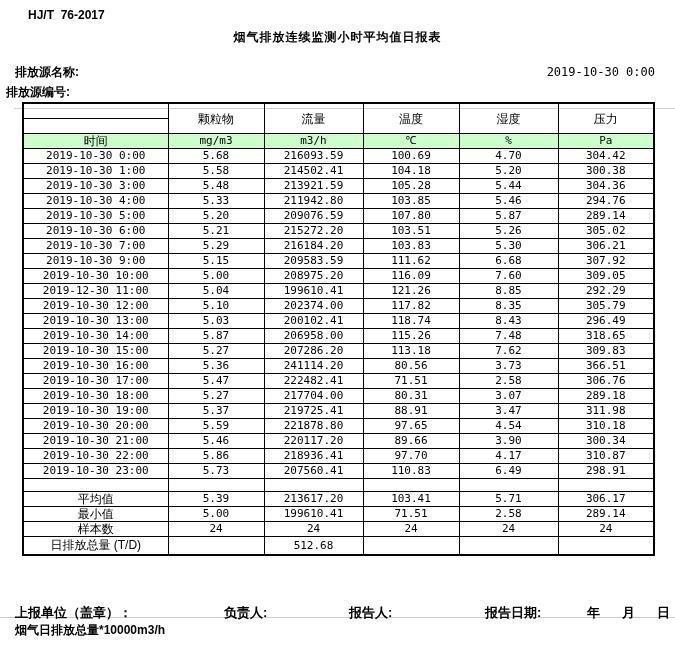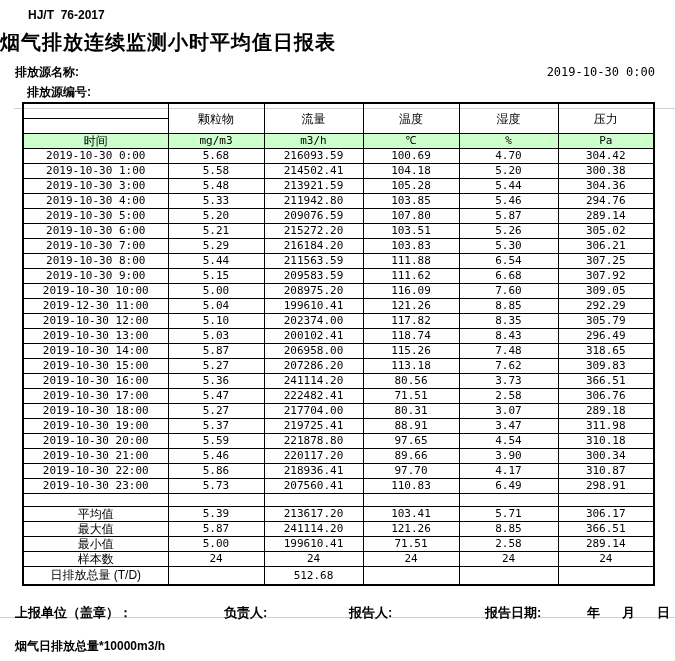--- a/index.html
+++ b/index.html
@@ -1,23 +1,23 @@
 <!DOCTYPE html>
 <html><head>
 <meta charset="utf-8">
 <style>
   html,body{margin:0;padding:0;}
   body{
     width:675px;height:661px;position:relative;background:#ffffff;
     font-family:"Liberation Sans",sans-serif;color:#000;
   }
   .std{position:absolute;top:8px;left:28px;font-weight:bold;font-size:12px;white-space:pre;}
-  .title{position:absolute;top:29px;left:0;width:100%;font-weight:bold;font-size:20px;letter-spacing:1px;}
+  .title{position:absolute;top:29px;left:0;width:100%;text-align:center;font-weight:bold;font-size:12px;letter-spacing:1px;}
   .src-name{position:absolute;top:64px;left:15px;font-weight:bold;font-size:12px;}
-  .src-code{position:absolute;top:84px;left:27px;font-weight:bold;font-size:12px;}
+  .src-code{position:absolute;top:84px;left:6px;font-weight:bold;font-size:12px;}
   .datetime{position:absolute;top:65px;right:20px;font-size:12px;font-family:"DejaVu Sans Mono",monospace;}
   .hairline{position:absolute;left:14px;width:661px;height:1px;background:#cfcfcf;}
   .hairline.top{top:108px;}
   .hairline.bottom{top:617px;left:0;width:675px;}
 
   table.report{
     position:absolute;top:102px;left:22px;width:631px;
     border-collapse:collapse;table-layout:fixed;
     border:2px solid #000;
     font-family:"DejaVu Sans Mono",monospace;font-size:11px;
@@ -30,21 +30,21 @@
   th.corner{padding:0;}
   th.corner .split-top{height:14px;border-bottom:1px solid #000;}
   th.corner .split-bottom{height:14px;}
   tr.units th{background:#ccffcc;font-size:11px;margin-top:48px;}
   tr.units th.time-h{font-family:"Liberation Sans",sans-serif;font-size:12px;}
   tr.spacer td{height:12px;}
   tr.summary td.lbl{font-family:"Liberation Sans",sans-serif;font-size:12px;text-align:center;}
   tbody tr td.lbl{text-align:center;}
   tr.total td{height:17px;line-height:17px;}
 
-  .note{position:absolute;top:622px;left:15px;font-weight:bold;font-size:12px;margin-top:16px;}
+  .note{position:absolute;top:622px;left:15px;font-weight:bold;font-size:12px;}
   .sign{position:absolute;top:604px;left:0;width:560px;height:18px;font-weight:bold;font-size:13px;}
   .sign span{position:absolute;top:0;white-space:nowrap;}
   .sign .unit{left:15px;}
   .sign .resp{left:224px;}
   .sign .reporter{left:349px;}
   .sign .rdate{left:485px;}
   .sign .y{left:587px;}
   .sign .m{left:622px;}
   .sign .d{left:657px;}
 </style>
@@ -140,28 +140,20 @@
   </tr>
       <tr>
     <td>2019-10-30 7:00</td>
     <td>5.29</td>
     <td>216184.20</td>
     <td>103.83</td>
     <td>5.30</td>
     <td>306.21</td>
   </tr>
       <tr>
-    <td>2019-10-30 8:00</td>
-    <td>5.44</td>
-    <td>211563.59</td>
-    <td>111.88</td>
-    <td>6.54</td>
-    <td>307.25</td>
-  </tr>
-      <tr>
     <td>2019-10-30 9:00</td>
     <td>5.15</td>
     <td>209583.59</td>
     <td>111.62</td>
     <td>6.68</td>
     <td>307.92</td>
   </tr>
       <tr>
     <td>2019-10-30 10:00</td>
     <td>5.00</td>
@@ -288,28 +280,20 @@
   <tbody>
       <tr class="summary">
     <td class="lbl">平均值</td>
     <td>5.39</td>
     <td>213617.20</td>
     <td>103.41</td>
     <td>5.71</td>
     <td>306.17</td>
   </tr>
       <tr class="summary">
-    <td class="lbl">最大值</td>
-    <td>5.87</td>
-    <td>241114.20</td>
-    <td>121.26</td>
-    <td>8.85</td>
-    <td>366.51</td>
-  </tr>
-      <tr class="summary">
     <td class="lbl">最小值</td>
     <td>5.00</td>
     <td>199610.41</td>
     <td>71.51</td>
     <td>2.58</td>
     <td>289.14</td>
   </tr>
       <tr class="summary">
     <td class="lbl">样本数</td>
     <td>24</td>

